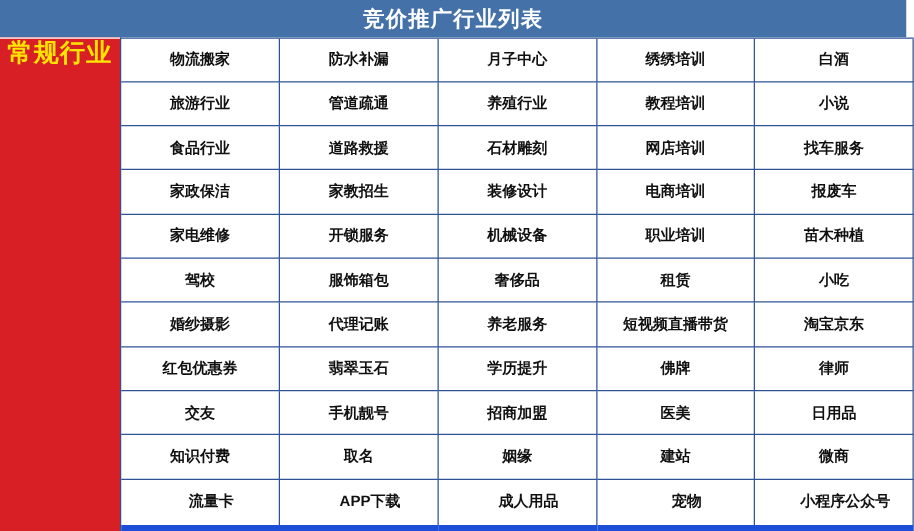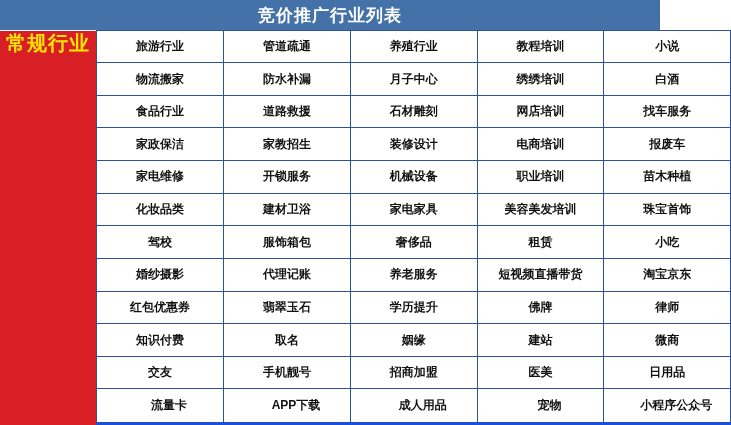--- a/index.html
+++ b/index.html
@@ -17,21 +17,21 @@
     position: relative;
     width: 731px;
     height: 425px;
     background: #ffffff;
     box-sizing: border-box;
   }
   .header-bar {
     position: absolute;
     left: 0;
     top: 0;
-    width: 660px;
+    width: 725px;
     height: 30px;
     background: #4472a8;
     color: #ffffff;
     font-size: 17px;
     font-weight: bold;
     letter-spacing: 1px;
     display: flex;
     align-items: center;
     justify-content: center;
     box-sizing: border-box;
@@ -84,21 +84,21 @@
     vertical-align: middle;
     font-size: 12px;
     color: #111111;
     font-weight: bold;
     padding: 0 2px;
     box-sizing: border-box;
     white-space: nowrap;
     overflow: hidden;
   }
   table.grid tr:last-child td {
-    border-bottom: 3px solid #1d4ed8;
+    border-bottom: 5px solid #1d4ed8;
     padding-left: 20px;
   }
 </style>
 </head>
 <body>
 
 <div id="page">
 
   <div class="header-bar">竞价推广行业列表</div>
 
@@ -106,32 +106,32 @@
 
     <div class="side-label">
       <span>常规</span>
       <span>行业</span>
     </div>
 
     <div class="grid-wrap">
       <table class="grid">
         <tbody>
           <tr>
+            <td>物流搬家</td>
+            <td>防水补漏</td>
+            <td>月子中心</td>
+            <td>绣绣培训</td>
+            <td>白酒</td>
+          </tr>
+          <tr>
             <td>旅游行业</td>
             <td>管道疏通</td>
             <td>养殖行业</td>
             <td>教程培训</td>
             <td>小说</td>
-          </tr>
-          <tr>
-            <td>物流搬家</td>
-            <td>防水补漏</td>
-            <td>月子中心</td>
-            <td>绣绣培训</td>
-            <td>白酒</td>
           </tr>
           <tr>
             <td>食品行业</td>
             <td>道路救援</td>
             <td>石材雕刻</td>
             <td>网店培训</td>
             <td>找车服务</td>
           </tr>
           <tr>
             <td>家政保洁</td>
@@ -141,27 +141,20 @@
             <td>报废车</td>
           </tr>
           <tr>
             <td>家电维修</td>
             <td>开锁服务</td>
             <td>机械设备</td>
             <td>职业培训</td>
             <td>苗木种植</td>
           </tr>
           <tr>
-            <td>化妆品类</td>
-            <td>建材卫浴</td>
-            <td>家电家具</td>
-            <td>美容美发培训</td>
-            <td>珠宝首饰</td>
-          </tr>
-          <tr>
             <td>驾校</td>
             <td>服饰箱包</td>
             <td>奢侈品</td>
             <td>租赁</td>
             <td>小吃</td>
           </tr>
           <tr>
             <td>婚纱摄影</td>
             <td>代理记账</td>
             <td>养老服务</td>
@@ -169,32 +162,32 @@
             <td>淘宝京东</td>
           </tr>
           <tr>
             <td>红包优惠券</td>
             <td>翡翠玉石</td>
             <td>学历提升</td>
             <td>佛牌</td>
             <td>律师</td>
           </tr>
           <tr>
+            <td>交友</td>
+            <td>手机靓号</td>
+            <td>招商加盟</td>
+            <td>医美</td>
+            <td>日用品</td>
+          </tr>
+          <tr>
             <td>知识付费</td>
             <td>取名</td>
             <td>姻缘</td>
             <td>建站</td>
             <td>微商</td>
-          </tr>
-          <tr>
-            <td>交友</td>
-            <td>手机靓号</td>
-            <td>招商加盟</td>
-            <td>医美</td>
-            <td>日用品</td>
           </tr>
           <tr>
             <td>流量卡</td>
             <td>APP下载</td>
             <td>成人用品</td>
             <td>宠物</td>
             <td>小程序公众号</td>
           </tr>
         </tbody>
       </table>

